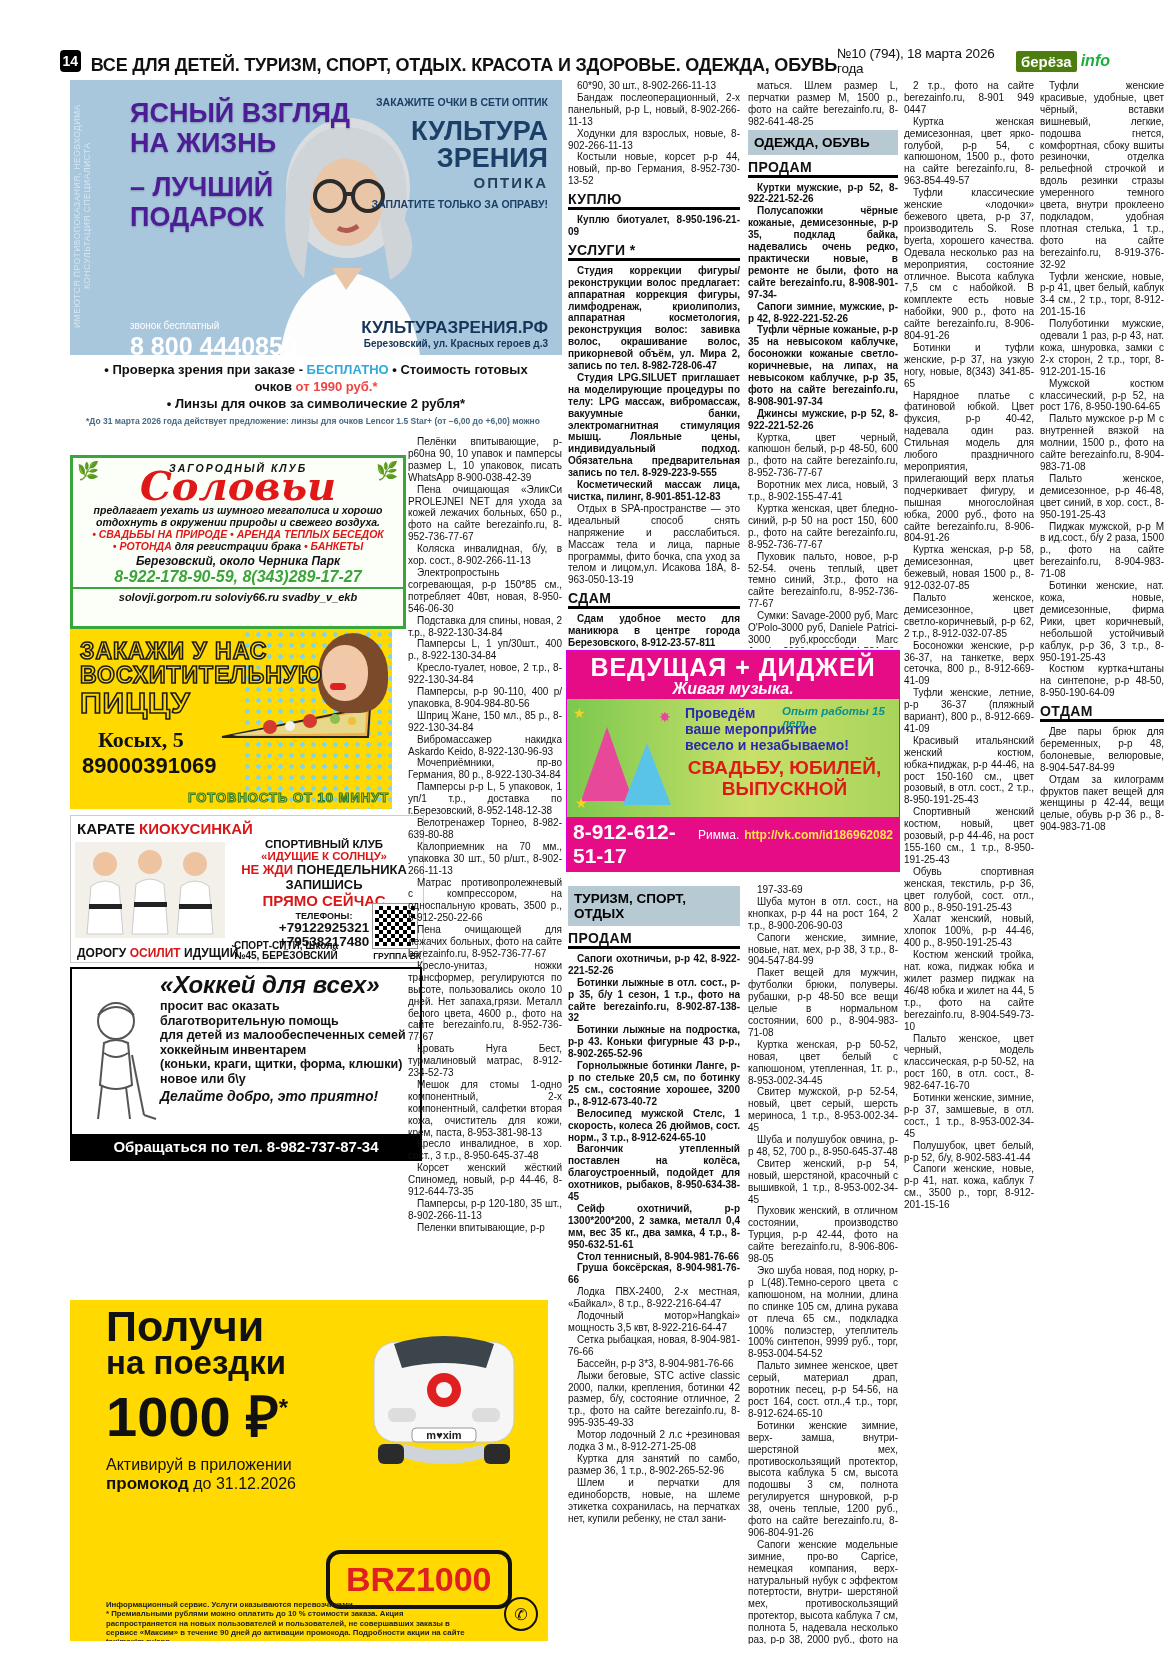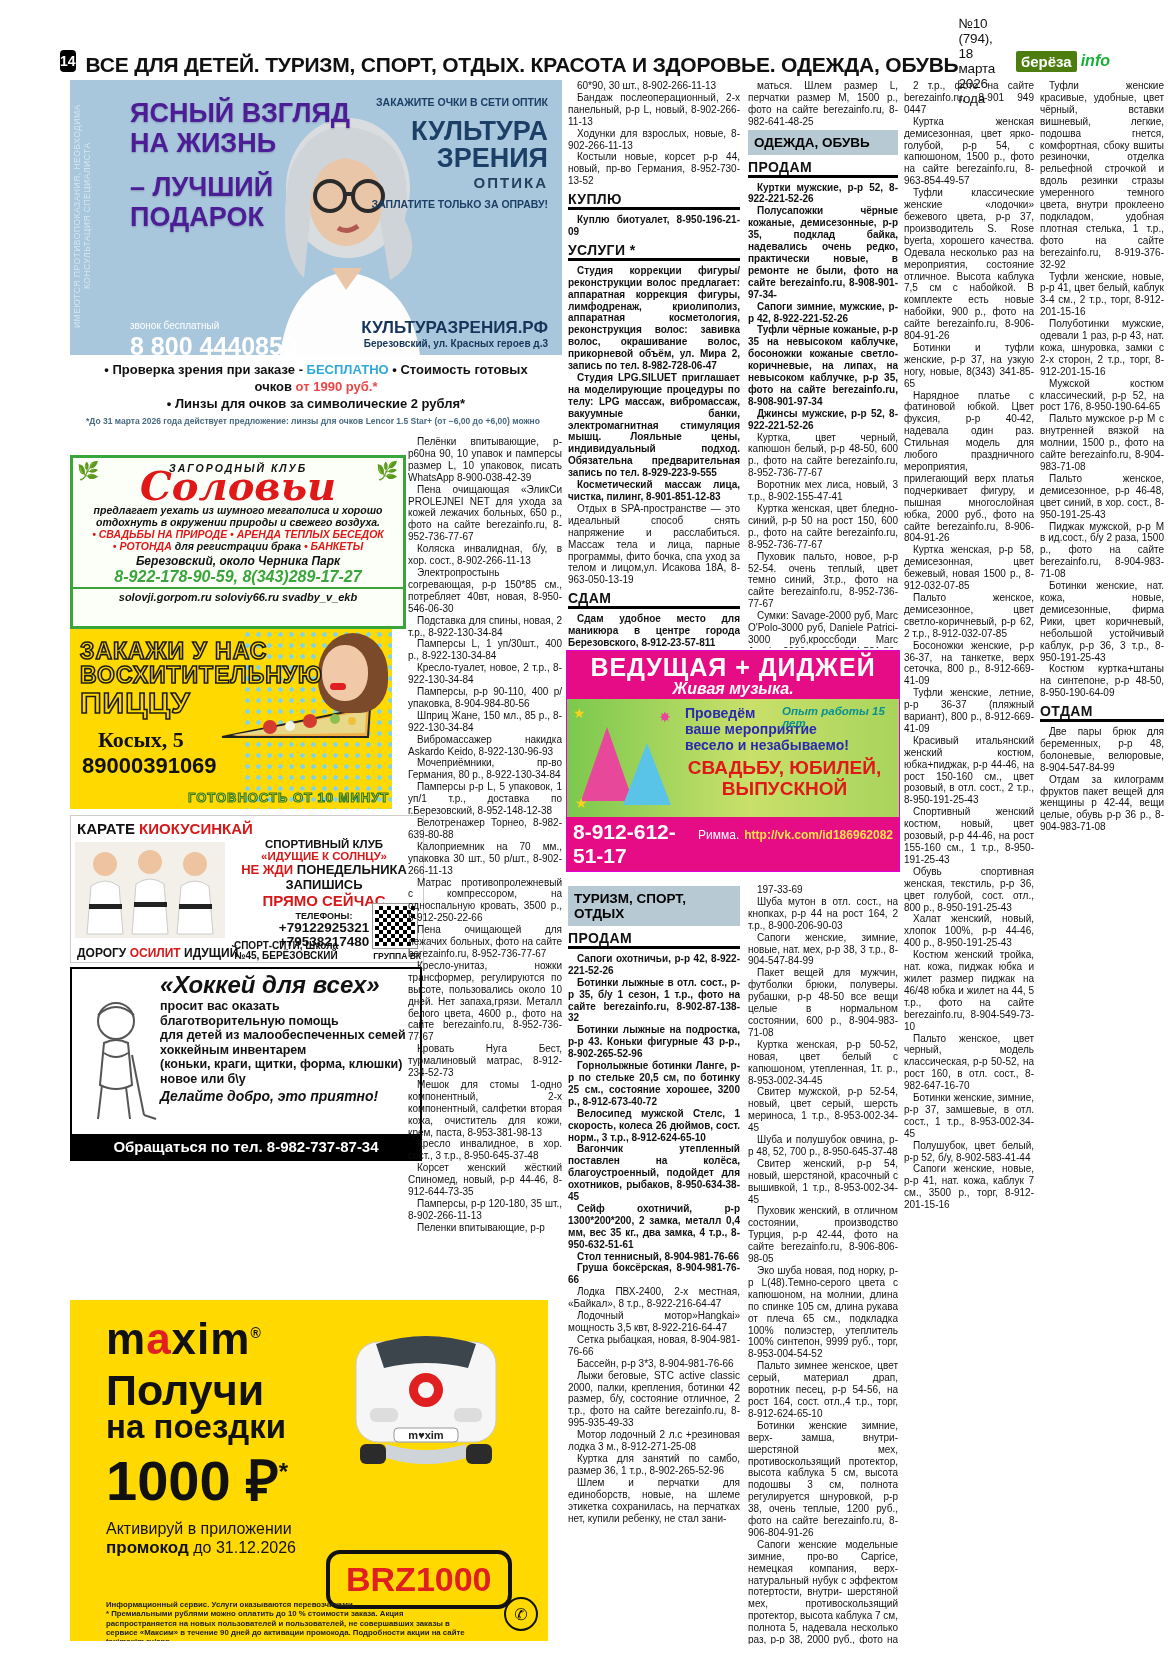--- a/index.html
+++ b/index.html
@@ -3,21 +3,21 @@
 <meta charset="utf-8">
 <style>
   html,body{margin:0;padding:0;background:#888;}
   #page{position:relative;width:1169px;height:1654px;background:#fff;overflow:hidden;
         font-family:"Liberation Sans",sans-serif;color:#111;}
   .abs{position:absolute;}
   
   #header{left:60px;top:46px;width:1050px;height:30px;display:flex;align-items:center;border-bottom:1px solid #fff;}
   #pagenum{width:22px;height:22px;background:#000;color:#fff;border-radius:4px;font-weight:bold;
            font-size:14px;display:flex;align-items:center;justify-content:center;margin-right:10px;}
-  #sectitle{font-weight:bold;font-size:21px;letter-spacing:-0.2px;flex:0 0 auto;margin-top:8px;}
+  #sectitle{font-weight:bold;font-size:18px;letter-spacing:-0.2px;flex:0 0 auto;margin-top:8px;}
   #hdr-right{margin-left:auto;display:flex;align-items:center;gap:8px;}
   #issue{font-size:13.5px;letter-spacing:-0.2px;}
   #logo-black{background:#4d7c0f;color:#fff;font-weight:bold;font-size:15px;padding:2px 5px;border-radius:2px;}
   #logo-green{color:#18b038;font-weight:bold;font-style:italic;font-size:16px;margin-left:-4px;}
   
   .txtcol{font-size:10px;line-height:11.9px;overflow:hidden;}
   .bk-item{text-align:justify;text-indent:9px;margin:0;}
   .bk-item.bold{font-weight:bold;}
   .bk-hdr{font-weight:bold;font-size:14px;letter-spacing:.4px;border-bottom:3px solid #000;
           margin:7px 0 4px;padding-bottom:1px;}
@@ -93,21 +93,21 @@
   #mx-logo .a{color:#e02020;} #mx-logo sup{font-size:14px;}
   #mx-h1{font-weight:bold;font-size:43px;line-height:40px;margin:6px 0 0 36px;}
   #mx-h2{font-weight:bold;font-size:33px;line-height:34px;margin-left:36px;}
   #mx-h3{font-weight:bold;font-size:56px;line-height:56px;margin-left:36px;}
   #mx-h3 sup{font-size:24px;}
   #mx-act{font-size:16px;margin:10px 0 0 36px;line-height:19px;}
   #mx-act b{font-size:17px;}
   #mx-promo{position:absolute;left:256px;top:250px;border:4px solid #111;border-radius:14px;background:#ffd900;
             color:#e02020;font-weight:bold;font-size:34px;padding:6px 16px;}
   #mx-fine{position:absolute;left:36px;top:300px;width:360px;font-size:7.8px;line-height:9.3px;font-weight:bold;color:#222;}
-  #mx-car{position:absolute;right:32px;top:24px;width:180px;height:160px;}
+  #mx-car{position:absolute;right:14px;top:24px;width:180px;height:160px;}
   #mx-phoneico{position:absolute;right:10px;bottom:10px;width:30px;height:30px;border:2px solid #111;border-radius:50%;
                display:flex;align-items:center;justify-content:center;font-size:16px;}
   
   #adv{left:566px;top:650px;width:334px;height:222px;overflow:hidden;border:1px solid #d0d; box-sizing:border-box;}
   #adv-top{background:#e60c86;color:#fff;text-align:center;padding:3px 0 2px;}
   #adv-h1{font-weight:bold;font-size:25px;letter-spacing:1px;line-height:26px;}
   #adv-h2{font-weight:bold;font-style:italic;font-size:16px;line-height:17px;}
   #adv-mid{position:relative;height:118px;background:linear-gradient(90deg,#7cc84e,#c9e06a 55%,#a8d45c);}
   #adv-b{position:absolute;left:118px;top:6px;color:#2a2ab0;font-weight:bold;font-size:14px;line-height:16px;}
   #adv-exp{position:absolute;left:215px;top:6px;color:#0a9090;font-weight:bold;font-style:italic;font-size:11.5px;width:110px;}
@@ -280,23 +280,20 @@
     <div class="ho-l">благотворительную помощь</div>
     <div class="ho-l">для детей из малообеспеченных семей</div>
     <div class="ho-l">хоккейным инвентарем</div>
     <div class="ho-l">(коньки, краги, щитки, форма, клюшки)</div>
     <div class="ho-l">новое или б\у</div>
     <div id="ho-slogan">Делайте добро, это приятно!</div>
     <div id="ho-bar">Обращаться по тел. 8-982-737-87-34</div>
   </div>
 
   <div class="abs" id="maxim">
-    <div id="mx-logo">
-      <span>m</span><span class="a">a</span><span>xim</span><sup>®</sup>
-    </div>
     <div id="mx-car">
       <svg viewBox="0 0 180 160" width="180" height="160">
         <rect x="20" y="18" width="140" height="100" rx="22" fill="#f6f6f6" stroke="#c9c9c9"></rect>
         <path d="M40 20 Q90 4 140 20 L132 44 Q90 34 48 44 Z" fill="#3c444c"></path>
         <circle cx="90" cy="66" r="17" fill="#e02020"></circle>
           <circle cx="90" cy="66" r="8" fill="#f6f6f6"></circle>
         <rect x="34" y="84" width="28" height="14" rx="6" fill="#dddddd"></rect>
           <rect x="118" y="84" width="28" height="14" rx="6" fill="#dddddd"></rect>
         <rect x="58" y="104" width="64" height="14" rx="4" fill="#fff" stroke="#999"></rect>
         <text x="90" y="115" font-size="11" text-anchor="middle" fill="#222" font-weight="bold">m♥xim</text>

